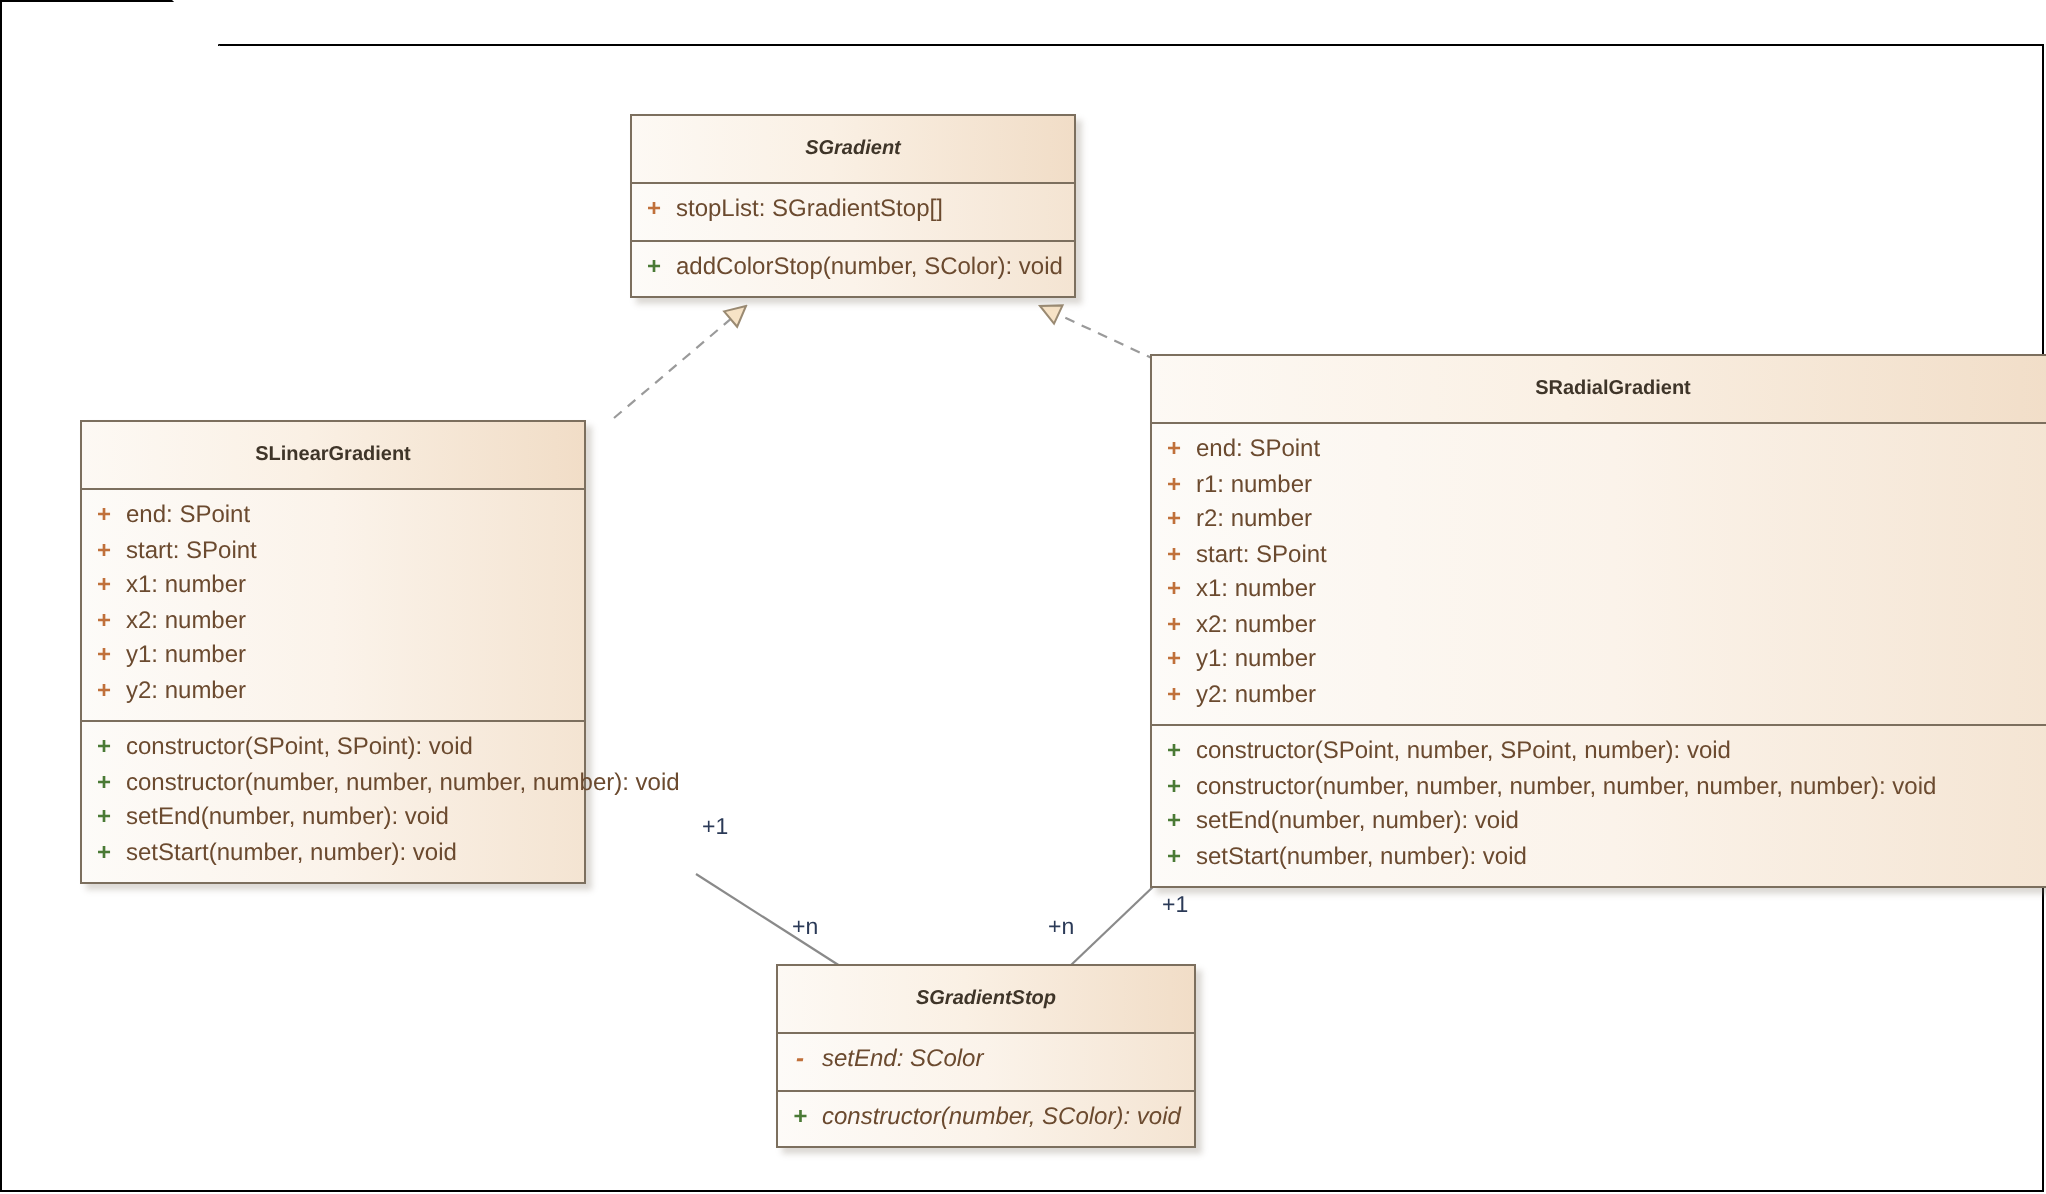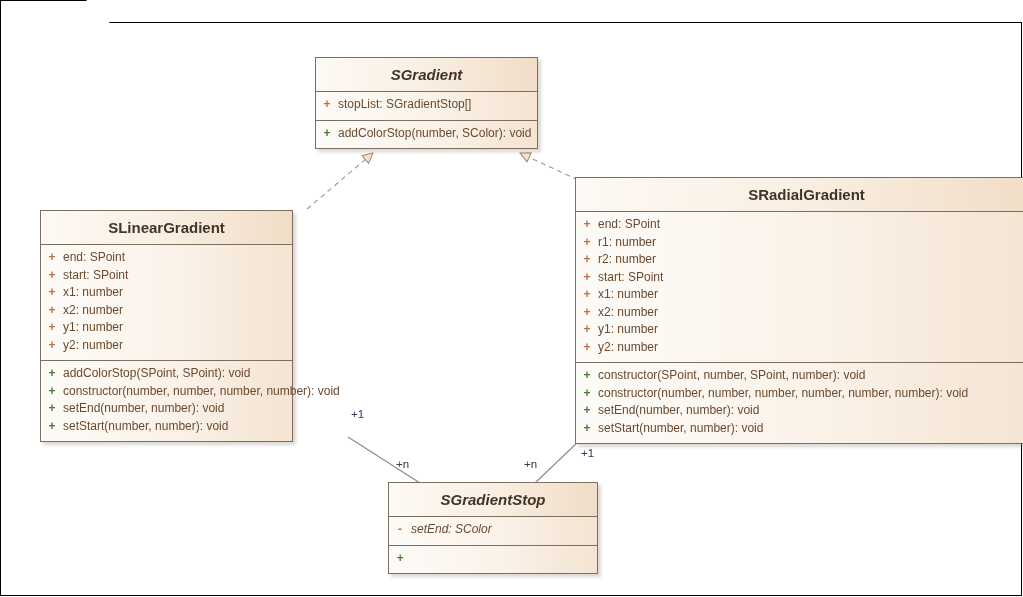--- a/index.html
+++ b/index.html
@@ -88,21 +88,21 @@
   .uml-header {
     box-sizing: border-box;
     height: 34px;
     border-bottom: 1px solid #7c6f5e;
     background: linear-gradient(to right, #fdf9f4 0%, #faf0e4 45%, #f1ddc7 100%);
     display: flex;
     align-items: center;
     justify-content: center;
   }
   .uml-title {
-    font-size: 15px;
+    font-size: 10px;
     font-weight: bold;
     color: #3f3529;
     white-space: nowrap;
   }
   .uml-title.abstract {
     font-style: italic;
   }
 
   .uml-compartment {
     box-sizing: border-box;
@@ -227,21 +227,21 @@
           <span class="member-text">y1: number</span>
         </div>
         <div class="uml-row">
           <span class="vis attr">+</span>
           <span class="member-text">y2: number</span>
         </div>
       </div>
     <div class="uml-compartment">
         <div class="uml-row">
           <span class="vis meth">+</span>
-          <span class="member-text">addColorStop(SPoint, SPoint): void</span>
+          <span class="member-text">constructor(SPoint, SPoint): void</span>
         </div>
         <div class="uml-row">
           <span class="vis meth">+</span>
           <span class="member-text">constructor(number, number, number, number): void</span>
         </div>
         <div class="uml-row">
           <span class="vis meth">+</span>
           <span class="member-text">setEnd(number, number): void</span>
         </div>
         <div class="uml-row">
@@ -315,17 +315,18 @@
     </div>
     <div class="uml-compartment">
         <div class="uml-row">
           <span class="vis attr">-</span>
           <span class="member-text">setEnd: SColor</span>
         </div>
       </div>
     <div class="uml-compartment">
         <div class="uml-row">
           <span class="vis meth">+</span>
+          <span class="member-text">constructor(number, SColor): void</span>
         </div>
       </div>
   </div>
 
 </div>
 
 </body></html>

